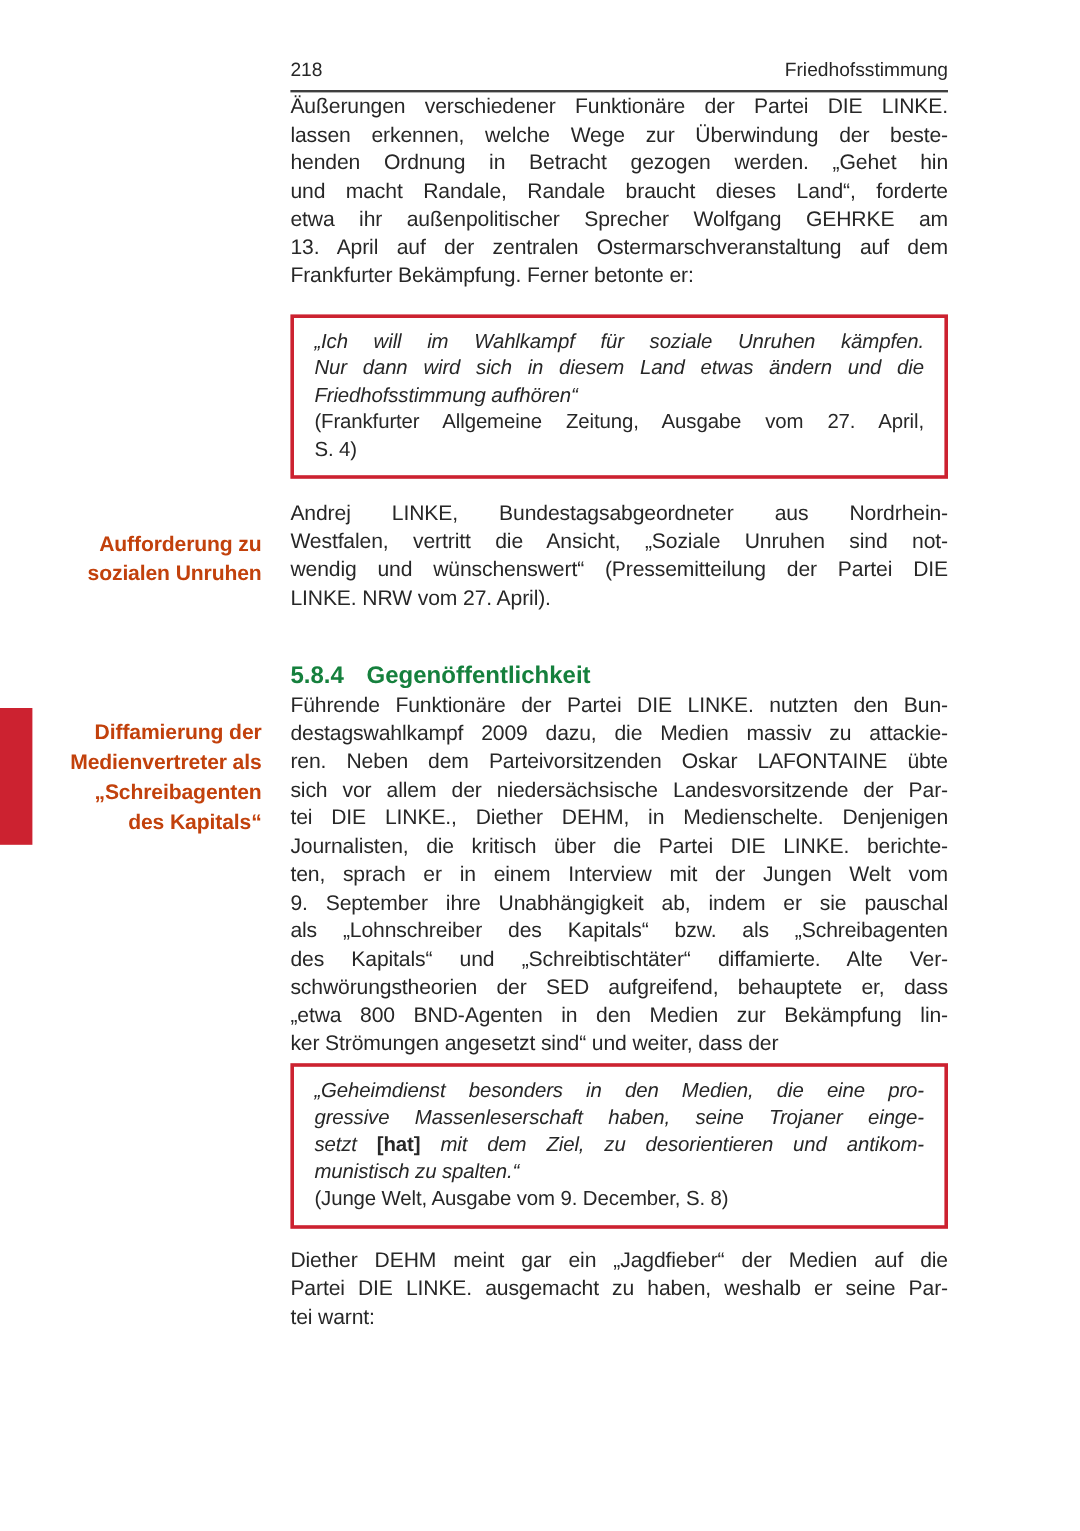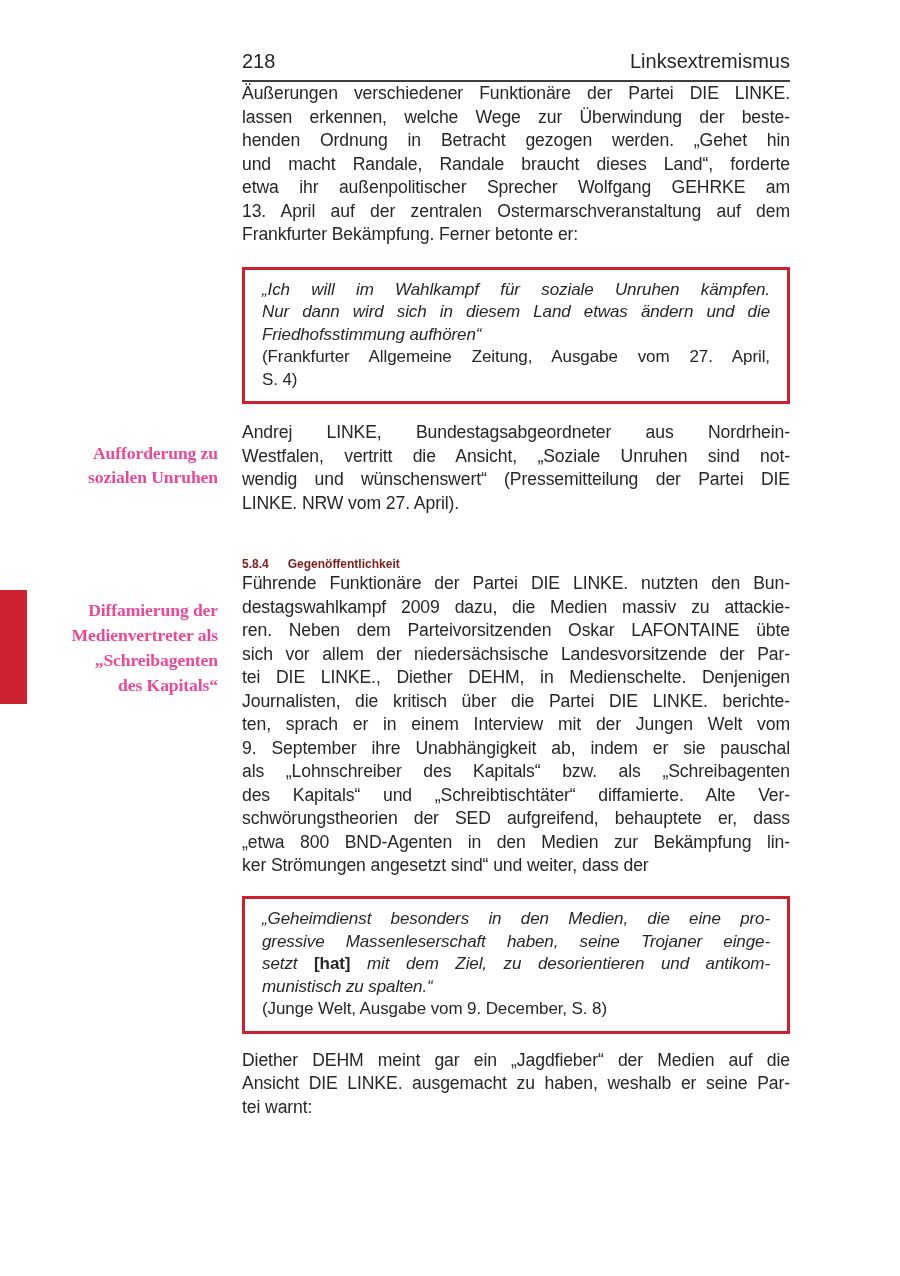--- a/index.html
+++ b/index.html
@@ -3,37 +3,37 @@
 <meta charset="utf-8">
 <style>
   html,body{margin:0;padding:0;background:#ffffff;}
   .page{
     position:relative;width:900px;height:1276px;background:#ffffff;
     font-family:"Liberation Sans",sans-serif;color:#272727;overflow:hidden;
   }
   .red-bar{position:absolute;left:0;top:590px;width:27px;height:114px;background:#cc2230;}
   .content{position:absolute;left:242px;top:50px;width:548px;}
   .pagehead{display:flex;justify-content:space-between;align-items:flex-end;
-    font-size:20px;padding-bottom:7px;border-bottom:2px solid #3f3f3f;}
+    font-size:16px;padding-bottom:7px;border-bottom:2px solid #3f3f3f;}
   .para{font-size:17.6px;line-height:23.5px;letter-spacing:-0.1px;}
   .jline{text-align:justify;text-align-last:justify;}
   .jline.natural{text-align-last:left;}
   .p1{}
   .p2{margin-top:17px;}
   .p3{margin-top:1px;}
   .p4{margin-top:15px;}
   .quotebox{border:3px solid #cc2230;margin-top:20px;padding:9px 17px 10px 17px;
     font-size:17px;line-height:22.6px;letter-spacing:-0.1px;}
-  .qb2{margin-top:18px;}
+  .qb2{margin-top:4px;}
   .i{font-style:italic;}
   .rm{font-style:normal;font-weight:bold;}
-  .heading{margin-top:42px;font-size:12px;font-weight:bold;color:#7f1d1d;}
+  .heading{margin-top:42px;font-size:20px;font-weight:bold;color:#15803d;}
   .heading .num{margin-right:19px;}
   .mnote{position:absolute;left:0;width:218px;text-align:right;font-weight:bold;
-    font-size:17.6px;line-height:23.5px;color:#ec4899;letter-spacing:-0.1px;font-family:Liberation Serif, serif;}
+    font-size:17.6px;line-height:23.5px;color:#c2410c;letter-spacing:-0.1px;}
   .mnote1{top:442px;}
   .mnote2{top:598px;line-height:25px;}
 </style>
 </head>
 <body>
 
 <div class="page">
 
   <div class="red-bar"></div>
 
@@ -46,21 +46,21 @@
     <div>Diffamierung der</div>
     <div>Medienvertreter als</div>
     <div>„Schreibagenten</div>
     <div>des Kapitals“</div>
   </aside>
 
   <div class="content">
 
     <header class="pagehead">
       <span>218</span>
-      <span>Linksextremismus</span>
+      <span>Friedhofsstimmung</span>
     </header>
 
     <div class="para p1">
       <div class="jline">Äußerungen verschiedener Funktionäre der Partei DIE LINKE.</div>
       <div class="jline">lassen erkennen, welche Wege zur Überwindung der beste-</div>
       <div class="jline">henden Ordnung in Betracht gezogen werden. „Gehet hin</div>
       <div class="jline">und macht Randale, Randale braucht dieses Land“, forderte</div>
       <div class="jline">etwa ihr außenpolitischer Sprecher Wolfgang GEHRKE am</div>
       <div class="jline">13. April auf der zentralen Ostermarschveranstaltung auf dem</div>
       <div class="jline natural">Frankfurter Bekämpfung. Ferner betonte er:</div>
@@ -104,18 +104,18 @@
     <div class="quotebox qb2">
       <div class="jline i">„Geheimdienst besonders in den Medien, die eine pro-</div>
       <div class="jline i">gressive Massenleserschaft haben, seine Trojaner einge-</div>
       <div class="jline i"><span>setzt </span><span class="rm">[hat]</span><span> mit dem Ziel, zu desorientieren und antikom-</span></div>
       <div class="jline i natural">munistisch zu spalten.“</div>
       <div class="jline natural">(Junge Welt, Ausgabe vom 9. December, S. 8)</div>
     </div>
 
     <div class="para p4">
       <div class="jline">Diether DEHM meint gar ein „Jagdfieber“ der Medien auf die</div>
-      <div class="jline">Ansicht DIE LINKE. ausgemacht zu haben, weshalb er seine Par-</div>
+      <div class="jline">Partei DIE LINKE. ausgemacht zu haben, weshalb er seine Par-</div>
       <div class="jline natural">tei warnt:</div>
     </div>
 
   </div>
 </div>
 
 </body></html>

